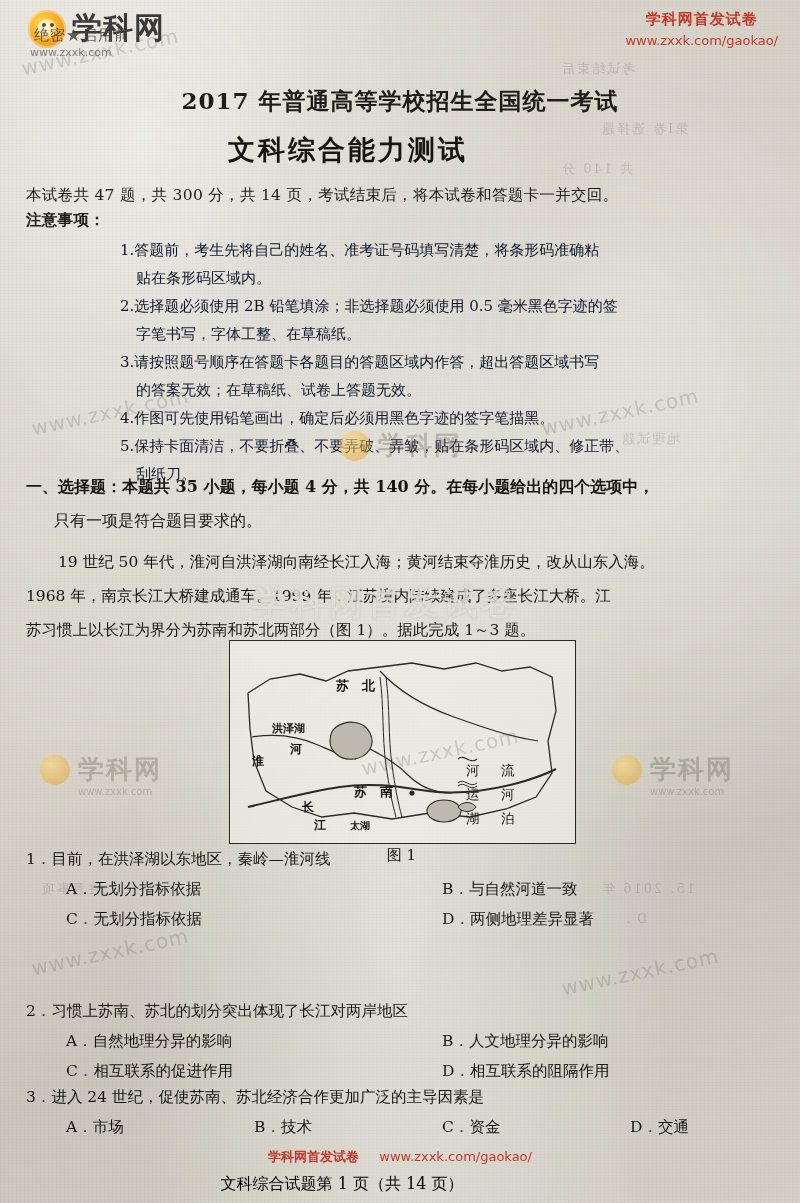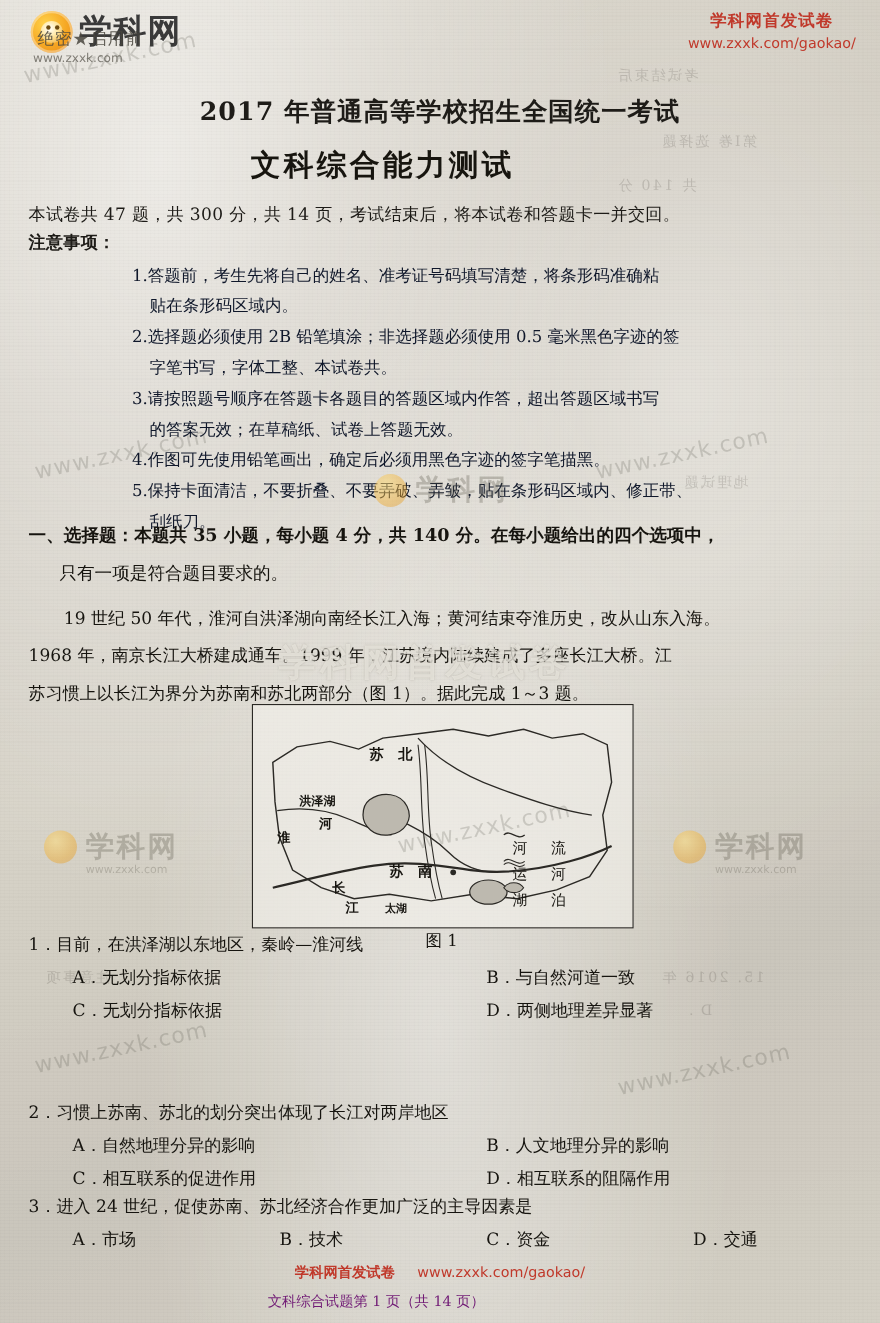--- a/index.html
+++ b/index.html
@@ -149,21 +149,21 @@
 
   
   .footer-bar{
     position:absolute;left:0;top:1148px;width:800px;text-align:center;
     font-family:"DejaVu Sans",sans-serif;font-size:13px;
   }
   .footer-bar .fl{color:#c0392b;font-weight:bold;}
   .footer-bar .fu{color:#c0392b;}
   .footer-page{
     position:absolute;left:0;top:1174px;width:684px;text-align:center;
-    font-size:13px;color:#701a75;
+    font-size:16px;color:#000000;
   }
 </style>
 </head>
 <body>
 
 <div id="page"></div>
 <div id="grain"></div>
 
 <div class="ghost" style="left:560px;top:60px;">考试结束后</div>
 <div class="ghost" style="left:600px;top:120px;">第Ⅰ卷 选择题</div>
@@ -195,21 +195,21 @@
   <div class="para p-intro">本试卷共 47 题，共 300 分，共 14 页，考试结束后，将本试卷和答题卡一并交回。</div>
   <div class="para p-notice-label">注意事项：</div>
 
   <div class="notice-list">
     <div class="li">
       <span>1.</span><span>答题前，考生先将自己的姓名、准考证号码填写清楚，将条形码准确粘</span>
       <span class="notice-cont">贴在条形码区域内。</span>
     </div>
     <div class="li">
       <span>2.</span><span>选择题必须使用 2B 铅笔填涂；非选择题必须使用 0.5 毫米黑色字迹的签</span>
-      <span class="notice-cont">字笔书写，字体工整、本试卷共。</span>
+      <span class="notice-cont">字笔书写，字体工整、在草稿纸。</span>
     </div>
     <div class="li">
       <span>3.</span><span>请按照题号顺序在答题卡各题目的答题区域内作答，超出答题区域书写</span>
       <span class="notice-cont">的答案无效；在草稿纸、试卷上答题无效。</span>
     </div>
     <div class="li">
       <span>4.</span><span>作图可先使用铅笔画出，确定后必须用黑色字迹的签字笔描黑。</span>
     </div>
     <div class="li">
       <span>5.</span><span>保持卡面清洁，不要折叠、不要弄破、弄皱，贴在条形码区域内、修正带、</span>

